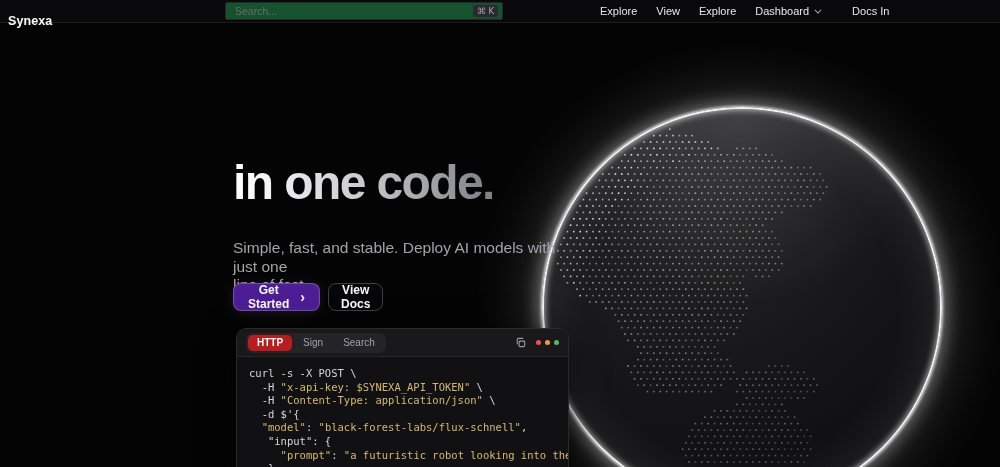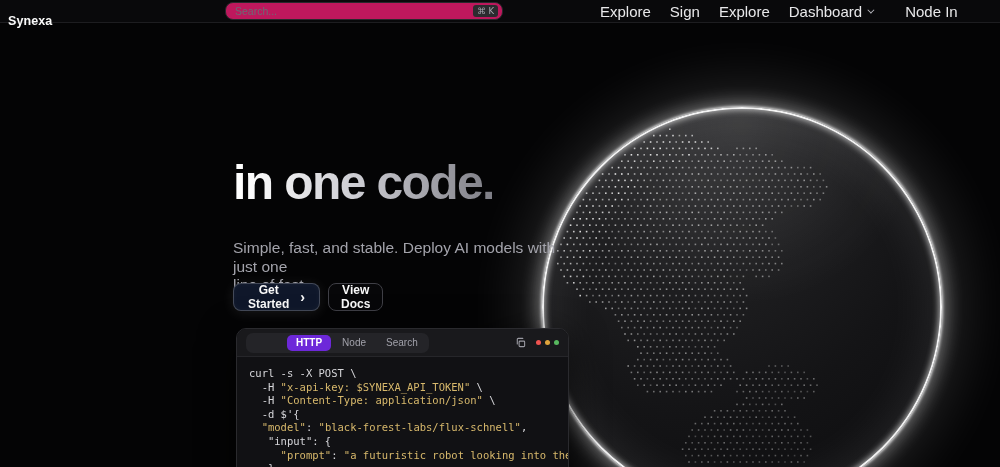--- a/index.html
+++ b/index.html
@@ -14,35 +14,35 @@
   
   .navbar {
     position:absolute; left:0; top:0; width:1000px; height:23px;
     background:#09090b; border-bottom:1px solid #1d1d20; z-index:5;
   }
   .brand { position:absolute; left:8px; top:0; height:22px; display:flex; align-items:center; gap:14px; cursor:pointer;flex-direction:column; }
   .brand svg { display:block; }
   .brand-name { color:#fafafa; font-size:12.5px; font-weight:700; letter-spacing:.1px; }
   .nav-search {
     position:absolute; left:225px; top:2px; width:278px; height:18px;
-    background:#be185d; border:1px solid #28282c; border-radius:8px;
+    background:#14532d; border:1px solid #28282c; border-radius:2px;
     display:flex; align-items:center; padding:0 4px 0 9px;
   }
   .nav-search input {
     flex:1; background:transparent; border:none; outline:none;
     font-family:"Liberation Sans", sans-serif; font-size:10.5px; color:#d4d4d8;
   }
   .nav-search input::placeholder { color:#6b6b74; }
   .kbd {
     background:#2b2b2f; color:#a8a8b0; border-radius:3px;
     font-family:"DejaVu Sans", sans-serif; font-size:8.5px;
     padding:1.5px 4px; line-height:1; white-space:nowrap;
   }
   .nav-links { position:absolute; left:600px; top:0; height:22px; display:flex; align-items:center; gap:19px; }
-  .nav-link { color:#e8e8ea; font-size:15px; font-weight:500; text-decoration:none; cursor:pointer; display:flex; align-items:center; gap:5px; white-space:nowrap; }
+  .nav-link { color:#e8e8ea; font-size:11px; font-weight:500; text-decoration:none; cursor:pointer; display:flex; align-items:center; gap:5px; white-space:nowrap; }
   .nav-link.signin { margin-left:14px; }
   .caret-down {
     width:5px; height:5px; border-right:1.2px solid #b9b9c0; border-bottom:1.2px solid #b9b9c0;
     transform:rotate(45deg) translateY(-2px); display:inline-block;
   }
 
   
   .globe { position:absolute; left:542px; top:107px; width:400px; height:400px; z-index:1; }
   .globe-sphere {
     position:absolute; inset:0; border-radius:50%;
@@ -72,40 +72,40 @@
     -webkit-background-clip:text; background-clip:text; color:transparent;
     white-space:nowrap;
   }
   .hero-subtitle {
     position:absolute; left:0; top:239px; width:340px;
     color:#a3a3ab; font-size:15.5px; line-height:18.5px; font-weight:400;
   }
   .cta-row { position:absolute; left:0; top:283px; display:flex; gap:8px; }
   .btn { height:28px; border-radius:8px; display:flex; align-items:center; font-size:12px; font-weight:600; color:#fafafa; cursor:pointer; }
   .btn-primary {
-    padding:0 14px; gap:11px; background:#0f172a;
+    padding:0 14px; gap:11px; background:#4c1d95;
     border:1px solid rgba(255,255,255,0.22);
     box-shadow:0 2px 14px rgba(255,255,255,0.09), inset 0 0 6px rgba(255,255,255,0.04);
   }
   .chev-right { font-size:14px; font-weight:700; line-height:1; color:#fafafa; }
   .btn-secondary { padding:0 12px; background:rgba(10,10,12,0.6); border:1px solid #3f3f46; }
 
   
   .code-panel {
     position:absolute; left:3px; top:328px; width:333px; height:170px;
     background:#111114; border:1px solid #2a2a2e; border-radius:10px;
     box-shadow:0 10px 36px rgba(0,0,0,0.7); overflow:hidden;
   }
   .code-header {
     height:28px; background:#19191c; border-bottom:1px solid #26262a;
     display:flex; align-items:center; padding:0 9px;
   }
   .tabs { display:flex; align-items:center; background:#242428; border-radius:7px; padding:2px; gap:2px; }
   .tab { font-size:10px; color:#a1a1aa; padding:2.5px 9px; border-radius:5px; cursor:pointer; white-space:nowrap; }
-  .tab.active { background:#6d28d9; color:#ffffff; font-weight:700;margin-left:39px; }
+  .tab.active { background:#b91c1c; color:#ffffff; font-weight:700; }
   .header-spacer { flex:1; }
   .copy-btn { background:none; border:none; color:#9a9aa2; cursor:pointer; display:flex; align-items:center; padding:2px; margin-right:8px; }
   .win-dots { display:flex; gap:4px; align-items:center; }
   .win-dot { width:5px; height:5px; border-radius:50%; }
   .code-body {
     padding:10px 12px; margin:0;
     font-family:"DejaVu Sans Mono","Liberation Mono",monospace;
     font-size:10.5px; line-height:13.6px; color:#d6d6da; white-space:pre;
   }
   .tok-string { color:#d8b96c; }
@@ -125,24 +125,24 @@
       <span class="brand-name">Synexa</span>
     </div>
 
     <div class="nav-search">
       <input type="text" placeholder="Search..." style="">
       <span class="kbd">⌘ K</span>
     </div>
 
     <nav class="nav-links" id="nav-links">
         <a class="nav-link">Explore</a>
-        <a class="nav-link">Sign</a>
+        <a class="nav-link">View</a>
         <a class="nav-link">Explore</a>
         <a class="nav-link">Dashboard<span class="caret-down"></span></a>
-        <a class="nav-link signin">Node In</a>
+        <a class="nav-link signin">Docs In</a>
       </nav>
   </header>
 
   <div class="globe">
     <div class="globe-halo"></div>
     <div class="globe-sphere"></div>
     <svg class="globe-dots" id="globe-dots" viewBox="0 0 400 400" width="400" height="400">
         <defs>
           <clipPath id="gclip">
             <circle cx="200" cy="200" r="196"></circle>
@@ -1512,21 +1512,21 @@
       </button>
       <button class="btn btn-secondary">
         <span>View Docs</span>
       </button>
     </div>
 
     <section class="code-panel">
       <div class="code-header">
         <div class="tabs" id="code-tabs">
             <div class="tab active">HTTP</div>
-            <div class="tab">Node</div>
+            <div class="tab">Sign</div>
             <div class="tab">Search</div>
           </div>
         <div class="header-spacer"></div>
         <button class="copy-btn">
           <svg width="11" height="11" viewBox="0 0 24 24" fill="none" stroke="currentColor" stroke-width="2.4" stroke-linecap="round" stroke-linejoin="round">
             <rect x="9" y="9" width="12" height="12" rx="2"></rect>
             <path d="M5 15V5a2 2 0 0 1 2-2h10"></path>
           </svg>
         </button>
         <div class="win-dots" id="win-dots">

